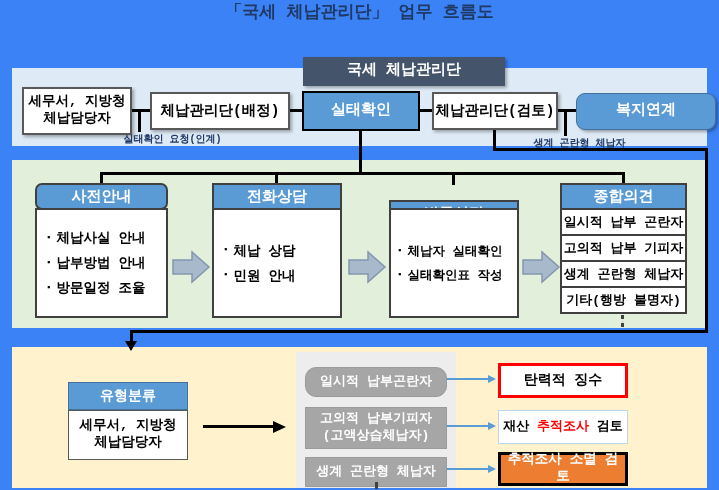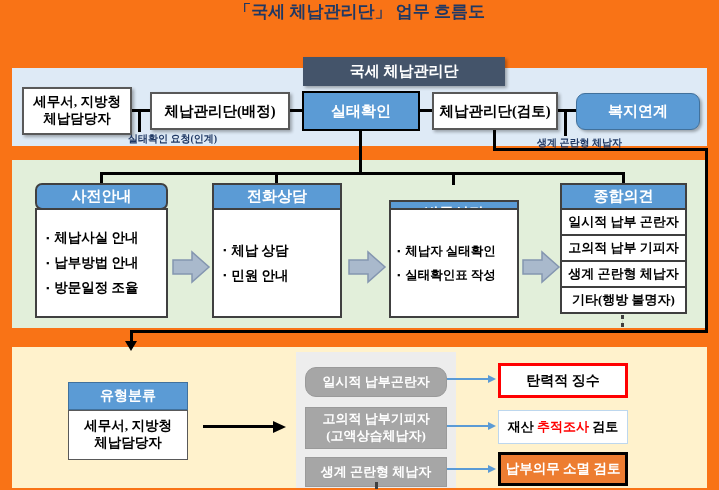--- a/index.html
+++ b/index.html
@@ -1,17 +1,17 @@
 <!DOCTYPE html>
 <html><head>
 <meta charset="utf-8">
 <style>
   html,body{margin:0;padding:0;background:#fff;}
-  .canvas{position:relative;width:719px;height:490px;background:#f97316;overflow:hidden;
-          font-family:Liberation Serif, serif;color:#000;}
+  .canvas{position:relative;width:719px;height:490px;background:#3b82f6;overflow:hidden;
+          font-family:Liberation Mono, monospace;color:#000;}
   .abs{position:absolute;box-sizing:border-box;}
   .line{position:absolute;background:#000;z-index:3;}
   .panel{position:absolute;box-sizing:border-box;z-index:1;}
   .node{position:absolute;box-sizing:border-box;display:flex;align-items:center;justify-content:center;
         text-align:center;background:#fff;border:2px solid #595959;z-index:4;line-height:1.25;}
   .shadow{box-shadow:2px 2px 3px rgba(0,0,0,0.3);}
   .pre{white-space:pre-line;}
   .bluebox{background:#5B9BD5;color:#fff;font-weight:700;}
   .navyhdr{background:#44546A;color:#fff;font-weight:700;z-index:5;margin-left:44px;}
   .smalllabel{position:absolute;z-index:4;color:#1F3864;font-weight:700;font-size:10px;text-align:center;}
@@ -56,21 +56,21 @@
 
   <div class="node shadow" style="left:150px;top:92px;width:140px;height:38px;font-size:14.5px;font-weight:600;">체납관리단(배정)</div>
   <div class="line" style="left:290px;top:109px;width:12px;height:3px;"></div>
 
   <div class="node bluebox" style="left:302px;top:91px;width:118px;height:40px;font-size:15px;border:2.5px solid #000;">실태확인</div>
   <div class="line" style="left:420px;top:109px;width:12px;height:3px;"></div>
 
   <div class="node shadow" style="left:432px;top:92px;width:126px;height:38px;font-size:14.5px;font-weight:600;">체납관리단(검토)</div>
   <div class="line" style="left:558px;top:109px;width:18px;height:3px;"></div>
 
-  <div class="node bluebox shadow" style="left:576px;top:93px;width:124px;height:37px;font-size:15px;border:1px solid #41719C;border-radius:9px;">복지연계</div>
+  <div class="node bluebox shadow" style="left:576px;top:93px;width:140px;height:37px;font-size:15px;border:1px solid #41719C;border-radius:9px;">복지연계</div>
 
   <div class="line" style="left:138px;top:110px;width:3px;height:22px;"></div>
   <div class="smalllabel" style="left:105px;top:132px;width:135px;">실태확인 요청(인계)</div>
 
   <div class="line" style="left:564px;top:110px;width:3px;height:26px;"></div>
   <div class="smalllabel" style="left:512px;top:136px;width:135px;">생계 곤란형 체납자</div>
 
   <div class="line" style="left:359px;top:131px;width:3px;height:44px;"></div>
   <div class="line" style="left:100px;top:172px;width:525px;height:3px;"></div>
   <div class="line" style="left:100px;top:172px;width:3px;height:13px;"></div>
@@ -173,15 +173,15 @@
   <div class="tri-right-blue" style="left:488px;top:464.5px;"></div>
 
   <div class="node" style="left:498px;top:363px;width:130px;height:35px;border:3.5px solid #FF0000;font-size:14px;font-weight:700;">탄력적 징수</div>
 
   <div class="node" style="left:498px;top:410px;width:130px;height:34px;border:1.5px solid #BDD7EE;font-size:13px;font-weight:600;">
     <span style="white-space:pre;">재산 </span>
       <span class="redtext">추적조사</span>
       <span style="white-space:pre;"> 검토</span>
   </div>
 
-  <div class="node" style="left:498px;top:452px;width:130px;height:34px;background:#ED7D31;color:#fff;border:3px solid #000;font-size:13.5px;font-weight:700;">납부의무 소멸 검토</div>
+  <div class="node" style="left:498px;top:452px;width:130px;height:34px;background:#ED7D31;color:#fff;border:3px solid #000;font-size:13.5px;font-weight:700;">추적조사 소멸 검토</div>
 
 </div>
 
 </body></html>

